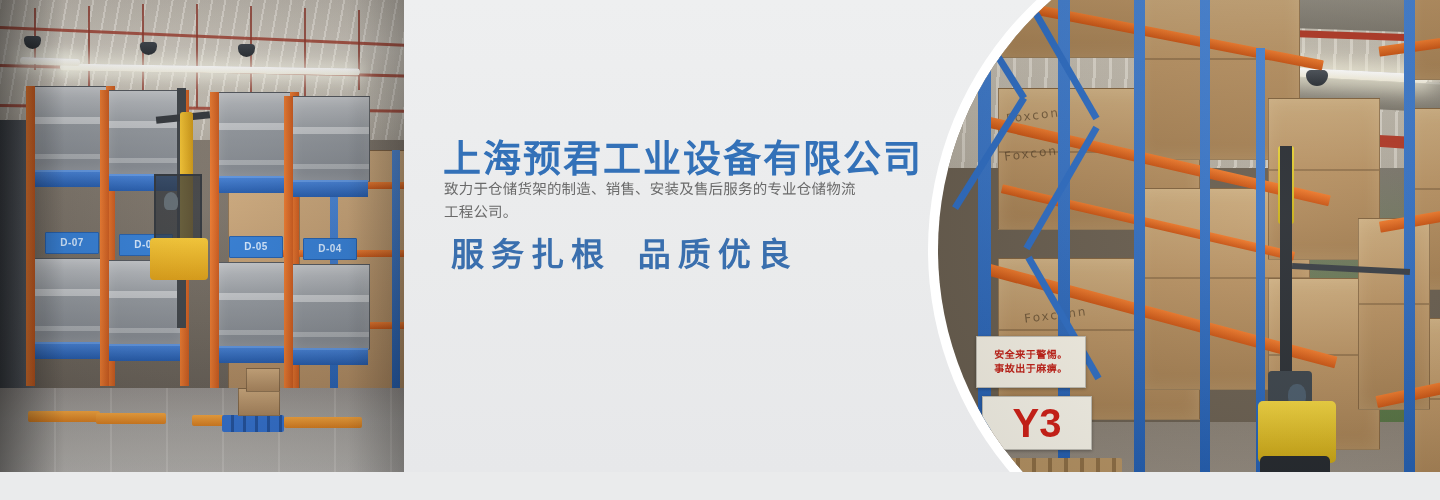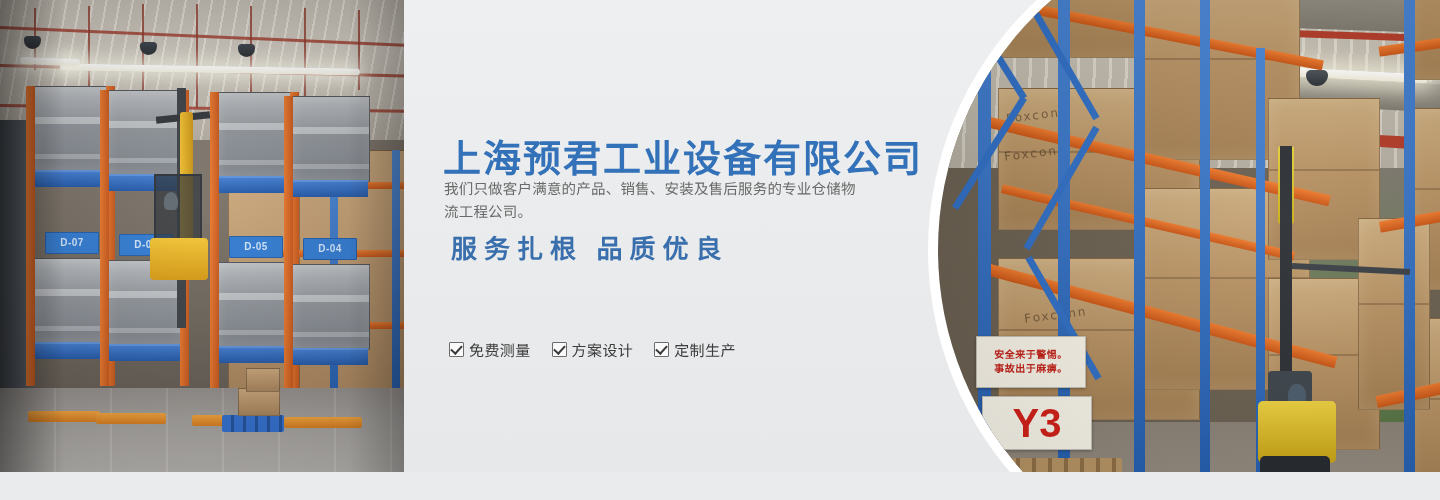--- a/index.html
+++ b/index.html
@@ -118,23 +118,23 @@
     font-family:"DejaVu Sans","Liberation Sans",sans-serif;
   }
   .subcopy{
     position:absolute;top:163px;left:1px;width:425px;
     font-size:14.5px;line-height:23px;color:#6a6a6a;
     letter-spacing:.2px;
     font-family:"DejaVu Sans","Liberation Sans",sans-serif;
   }
   .slogan{
     position:absolute;top:228px;left:8px;
-    font-size:26px;font-weight:bold;color:#3a6fae;
+    font-size:33px;font-weight:bold;color:#3a6fae;
     letter-spacing:7px;white-space:nowrap;
-    font-family:Liberation Serif, serif;
+    font-family:Liberation Mono, monospace;
   }
   .cta{
     position:absolute;top:280px;left:2px;
     width:297px;height:36px;
     background:#2f6cb0;
     display:flex;align-items:center;justify-content:center;
     color:#ffffff;font-size:17px;letter-spacing:1px;font-weight:bold;
     font-family:"DejaVu Sans","Liberation Sans",sans-serif;
     border:none;cursor:pointer;
   }
@@ -342,39 +342,25 @@
       <div class="lp-cartons" style="left:246px;bottom:108px;width:32px;height:22px;"></div>
 
       <div class="lp-vig"></div>
     </div>
   </div>
 
   <div class="copy">
 
     <h1 class="headline">上海预君工业设备有限公司</h1>
 
-    <p class="subcopy">我们只做客户满意的产品、销售、安装及售后服务的专业仓储物流工程公司。</p>
+    <p class="subcopy">致力于仓储货架的制造、销售、安装及售后服务的专业仓储物流工程公司。</p>
 
     <div class="slogan">服务扎根  品质优良</div>
 
 
-    <div class="feats">
-      <div class="feat">
-        <span class="chk"></span>
-        <span class="feat-label">免费测量</span>
-      </div>
-      <div class="feat">
-        <span class="chk"></span>
-        <span class="feat-label">方案设计</span>
-      </div>
-      <div class="feat">
-        <span class="chk"></span>
-        <span class="feat-label">定制生产</span>
-      </div>
-    </div>
   </div>
 
   <div class="right-wrap">
     <div class="ring"></div>
     <div class="right-photo">
       <div class="rp-scene">
 
         <div class="rp-ceiling"></div>
         <div class="rp-duct" style="left:250px;top:58px;width:320px;height:54px;transform:rotate(2deg);"></div>
         <div class="rp-duct" style="left:250px;top:160px;width:330px;height:30px;transform:rotate(3deg);"></div>

